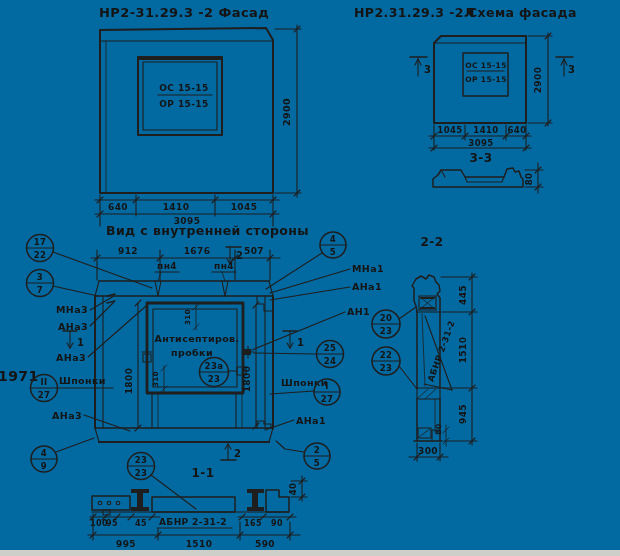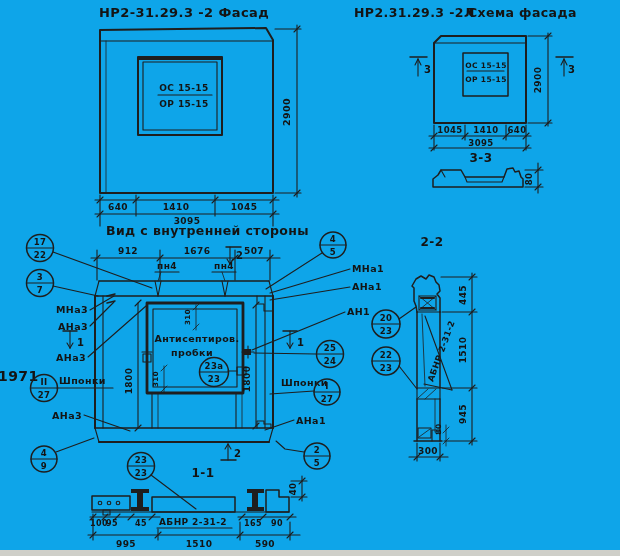--- a/index.html
+++ b/index.html
@@ -1,16 +1,16 @@
 <!DOCTYPE html>
 <html><head>
 <meta charset="utf-8">
 <style>
   html,body{margin:0;padding:0;background:#e8e8e4;}
-  .sheet{position:relative;width:620px;height:556px;background:#0ea5e9;overflow:hidden;}
+  .sheet{position:relative;width:620px;height:556px;background:#0369a1;overflow:hidden;}
   svg{position:absolute;left:0;top:0;}
   svg *{stroke-linecap:round;stroke-linejoin:round;}
   .s1{stroke:#1e1e1e;stroke-width:1.1;fill:none}
   .s15{stroke:#1e1e1e;stroke-width:1.5;fill:none}
   .s2{stroke:#1e1e1e;stroke-width:2;fill:none}
   .s3{stroke:#1e1e1e;stroke-width:2.8;fill:none}
   .sthin{stroke:#1e1e1e;stroke-width:0.8;fill:none}
   .f{fill:#1e1e1e;stroke:none}
   text{fill:#141414;font-family:"DejaVu Sans",sans-serif;font-weight:bold;letter-spacing:.4px;}
   .t14{font-size:14px}.t13{font-size:13px}.t125{font-size:12.5px}.t12{font-size:12px}

